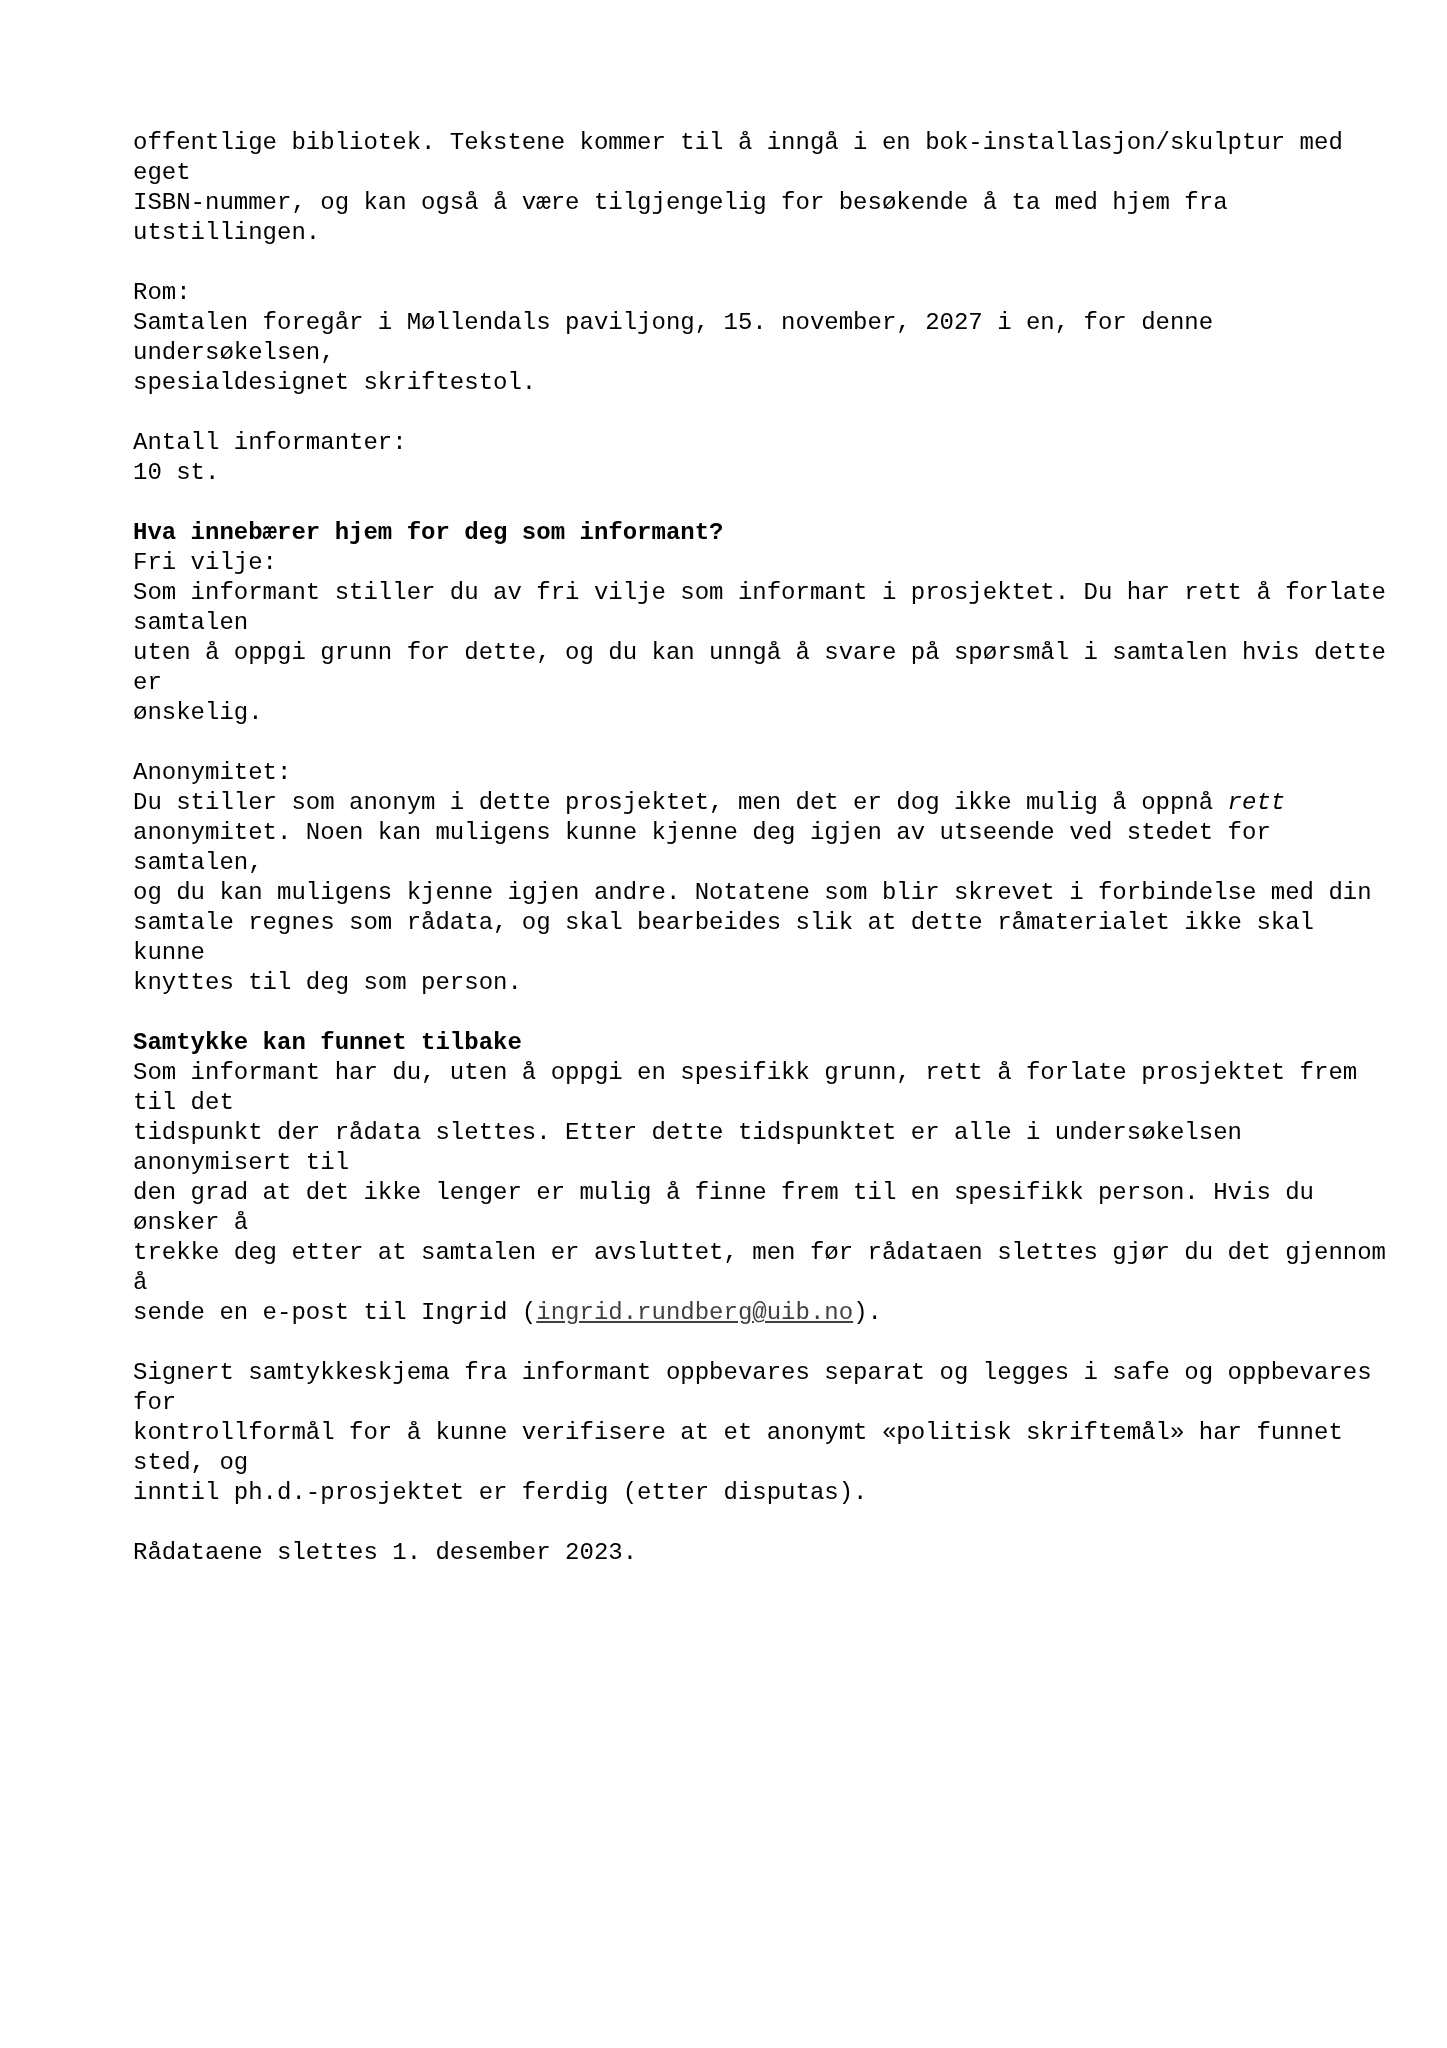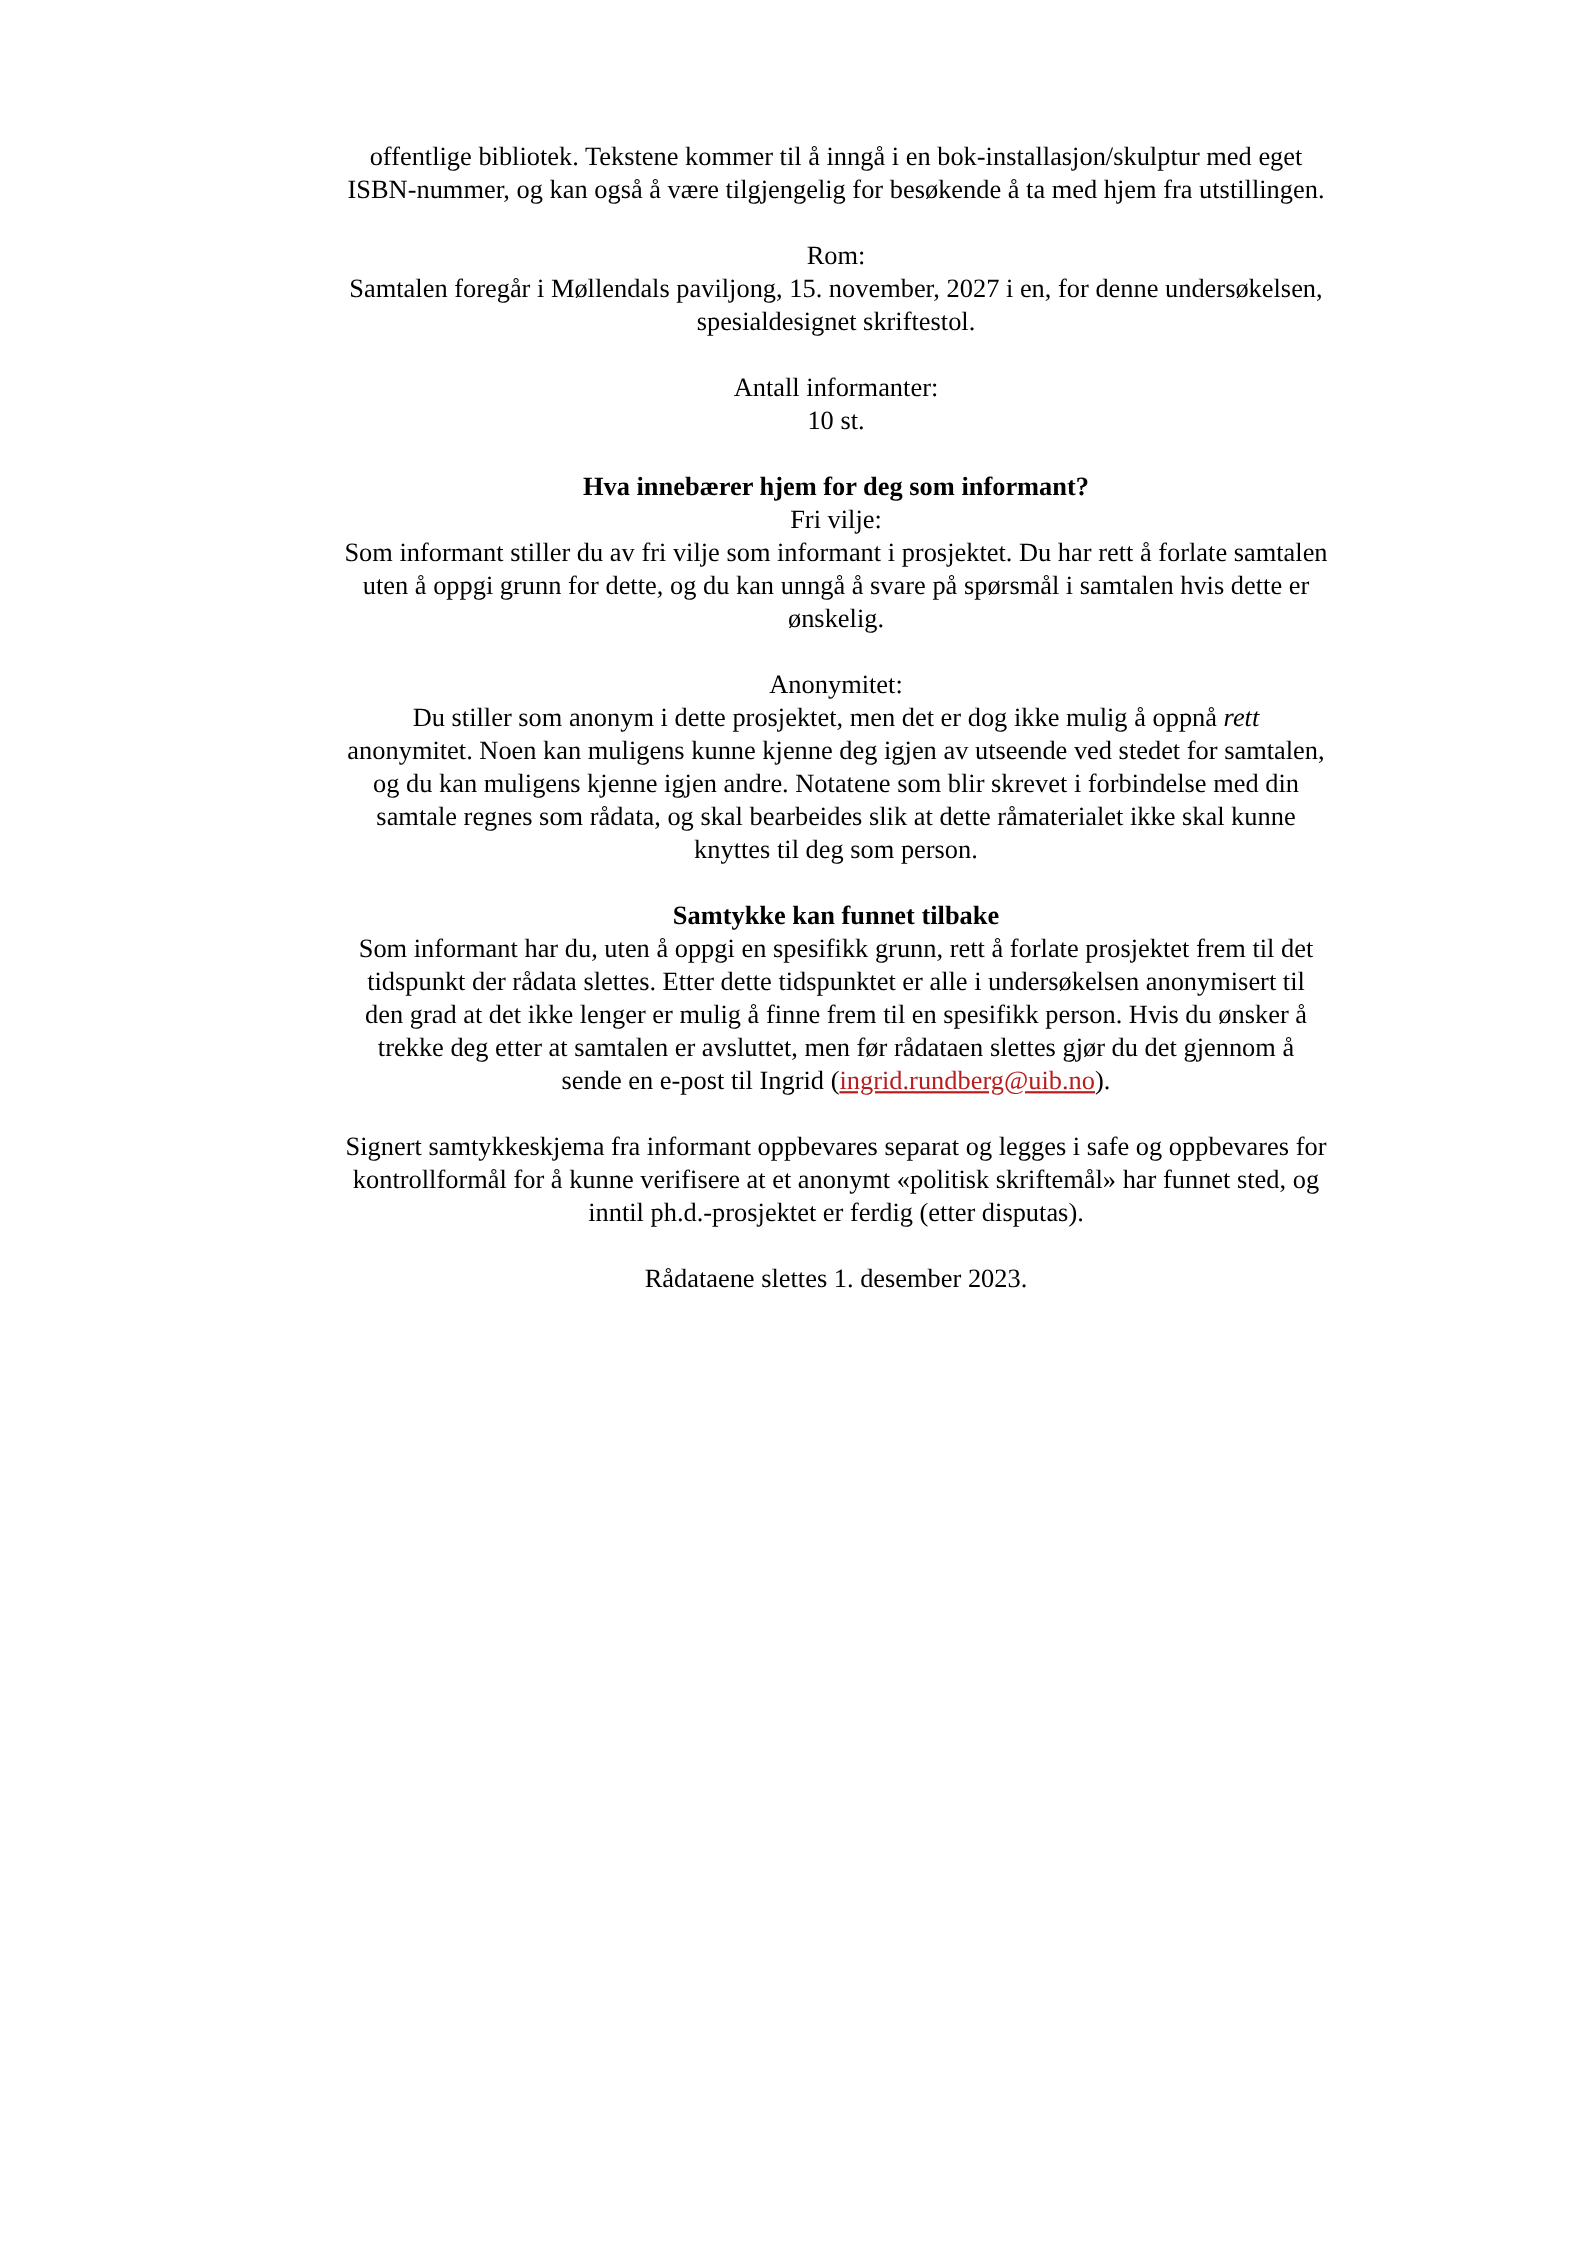--- a/index.html
+++ b/index.html
@@ -6,44 +6,43 @@
     margin: 0;
     padding: 0;
     background: #ffffff;
   }
   .page {
     width: 1447px;
     height: 2048px;
     box-sizing: border-box;
     background: #ffffff;
     padding: 128px 60px 0 133px;
-    font-family: Liberation Serif, serif;
+    font-family: Liberation Mono, monospace;
     font-size: 24px;
     line-height: 30px;
     color: #000000;
     overflow: hidden;
-    text-align: center;
   }
   .block {
     margin: 0 0 30px 0;
   }
   p {
     margin: 0;
   }
   .pre {
     white-space: pre-line;
   }
   .heading {
     font-weight: 700;
   }
   em {
     font-style: italic;
   }
   a.email {
-    color: #b91c1c;
+    color: #404040;
     text-decoration: underline;
     cursor: pointer;
   }
 </style>
 </head>
 <body>
 
 <div class="page">
 
   <div class="block">

